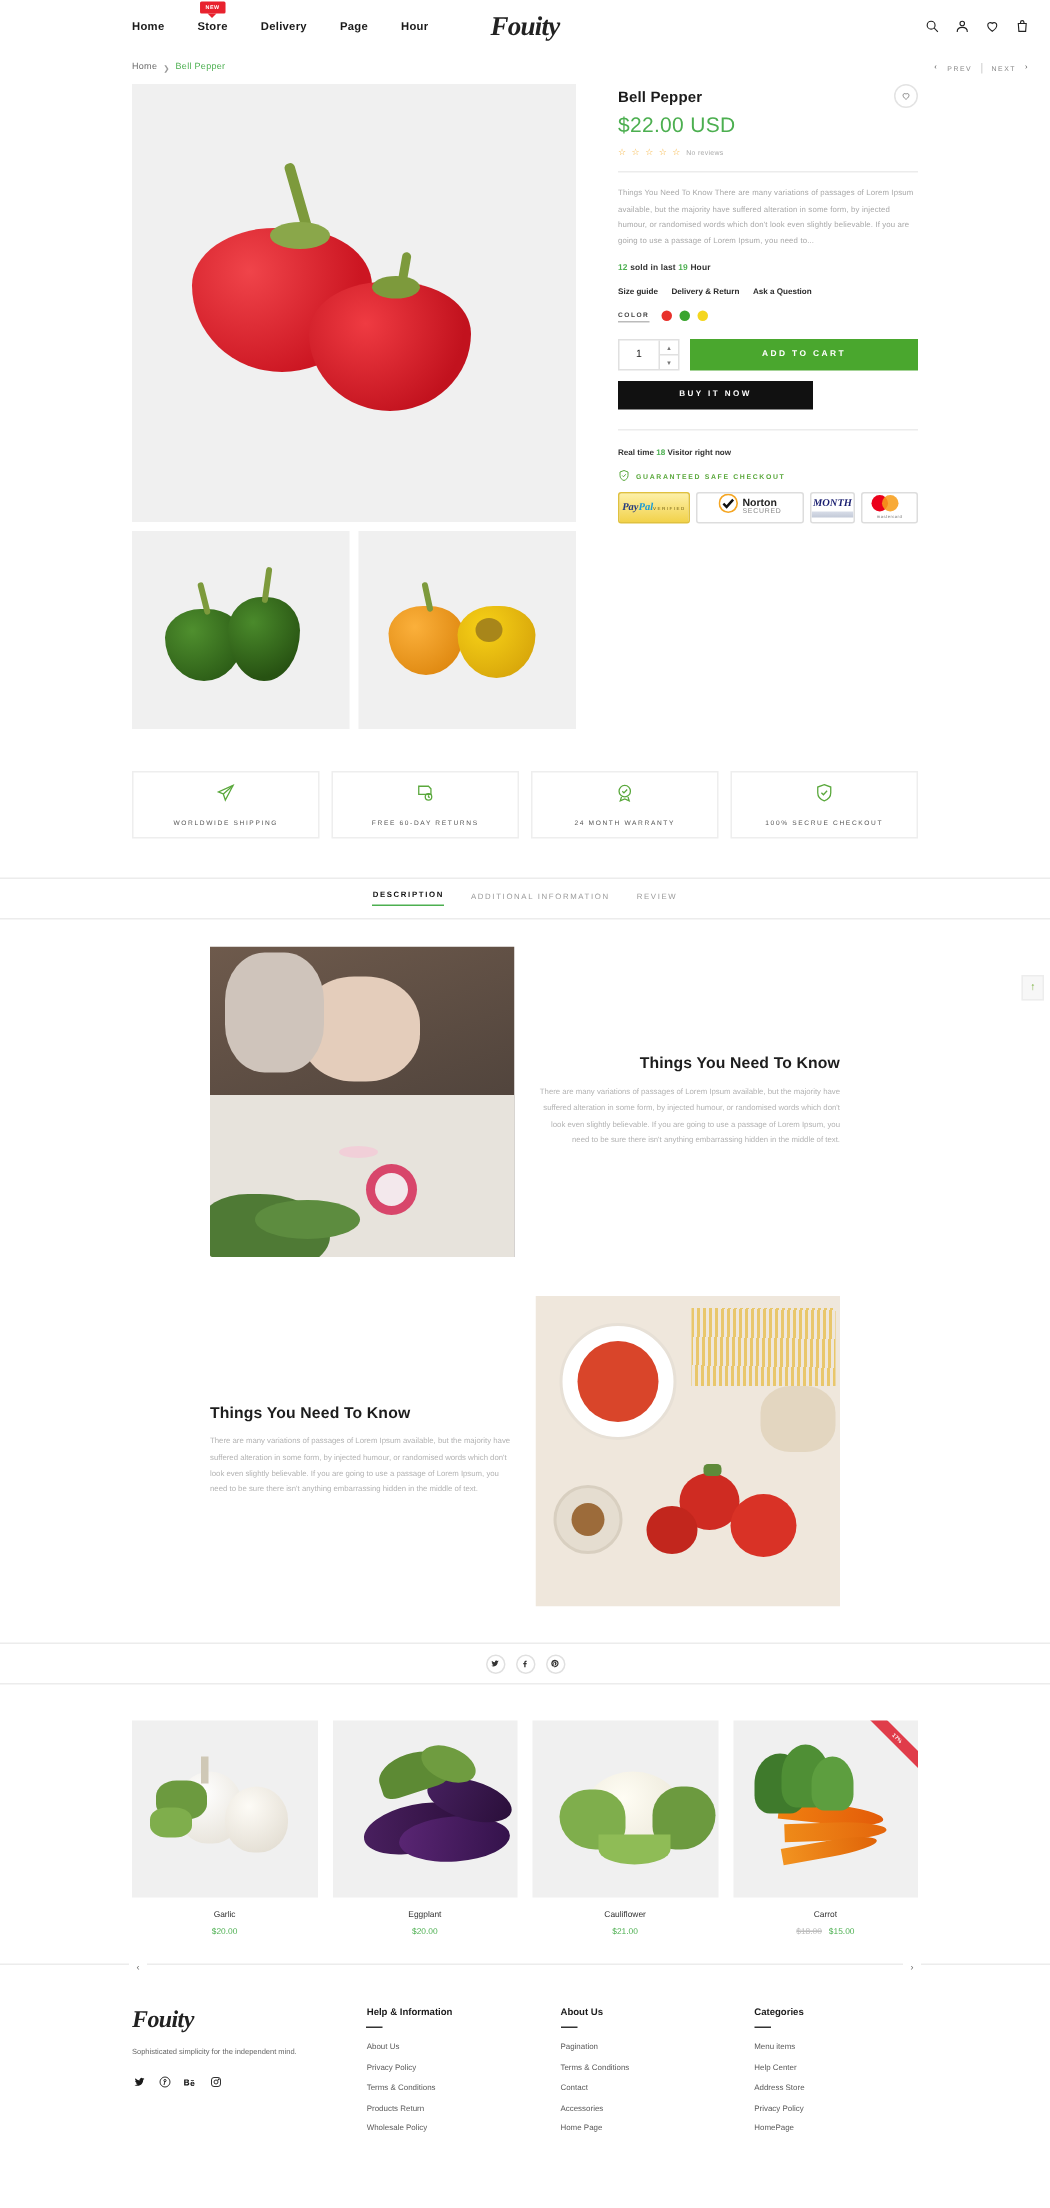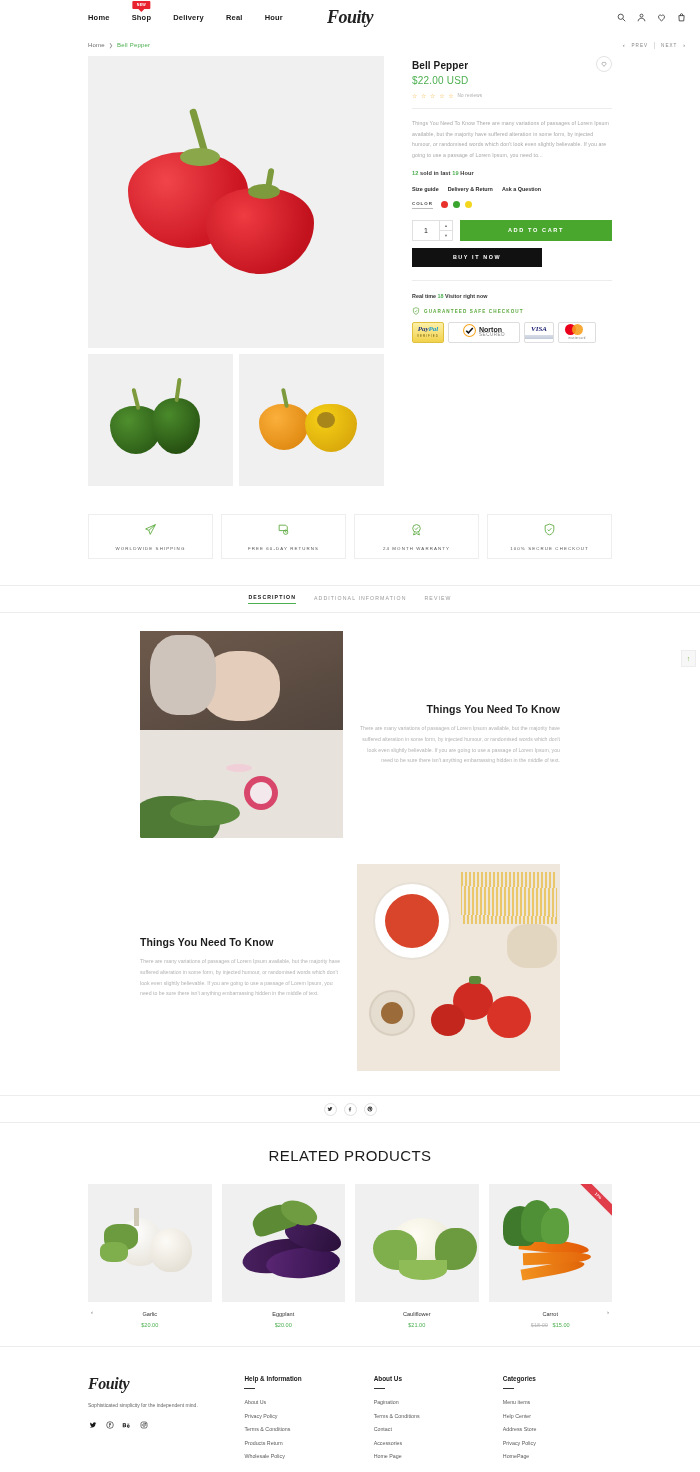--- a/index.html
+++ b/index.html
@@ -132,21 +132,21 @@
   .wishlist-btn {
     position: absolute;
     right: 0; top: 0;
     width: 16px; height: 16px;
     border: 1px solid #e3e3e3;
     border-radius: 50%;
     display: flex; align-items: center; justify-content: center;
     cursor: pointer;
     background: #fff;
   }
-  .p-price { font-size: 10px; color: #4caf50; margin-top: 4px; letter-spacing: .2px; }
+  .p-price { font-size: 14px; color: #4caf50; margin-top: 4px; letter-spacing: .2px; }
   .rating { display: flex; align-items: center; gap: 3px; margin-top: 6px; }
   .stars { color: #f6b33d; font-size: 6px; letter-spacing: 1px; }
   .noreviews { font-size: 4.6px; color: #aaa; letter-spacing: .2px; }
   .divider { height: 1px; background: #ececec; margin: 9px 0; }
   .p-desc {
     font-size: 5.2px;
     line-height: 2.05;
     color: #a8a8a8;
     letter-spacing: .1px;
   }
@@ -262,24 +262,24 @@
   .paycard {
     height: 21px;
     border-radius: 2px;
     display: flex;
     align-items: center;
     justify-content: center;
     overflow: hidden;
     position: relative;
   }
   .pc-paypal {
-    width: 32px;
+    width: 48px;
     background: linear-gradient(#fdf0a8,#f2d24b);
     border: 1px solid #e0c13f;
-    flex-direction: column;
+    flex-direction: row;
   }
   .pc-norton {
     width: 72px;
     background: #fff;
     border: 1px solid #ddd;
     display: flex;
     gap: 3px;
     padding: 0 3px;
   }
   .pc-visa { width: 30px; background: #fff; border: 1px solid #ddd; flex-direction: column; }
@@ -514,27 +514,27 @@
 
 <div class="wrap">
 
   <div class="header">
     <div class="nav">
       <div class="nav-item">
         <span>Home</span>
       </div>
       <div class="nav-item">
         <span class="new-badge">NEW</span>
-        <span>Shop</span>
+        <span>Store</span>
       </div>
       <div class="nav-item">
         <span>Delivery</span>
       </div>
       <div class="nav-item">
-        <span>Real</span>
+        <span>Page</span>
       </div>
       <div class="nav-item">
         <span>Hour</span>
       </div>
     </div>
     <div class="brand">Fouity</div>
     <div class="head-icons">
       <span>
         <svg width="9" height="9" viewBox="0 0 24 24" fill="none" stroke="#222" stroke-width="2">
             <circle cx="10" cy="10" r="7"></circle>
@@ -670,21 +670,21 @@
                 <circle cx="12" cy="12" r="11" fill="#fff" stroke="#f5a623" stroke-width="2"></circle>
                 <path d="M6 12.5l4 4 8-9" fill="none" stroke="#111" stroke-width="3"></path>
               </svg>
           </span>
           <div style="display:flex;flex-direction:column;line-height:1.05;">
             <span style="font-size:7px;font-weight:bold;color:#222;">Norton</span>
             <span style="font-size:4.6px;color:#888;letter-spacing:.5px;">SECURED</span>
           </div>
         </div>
         <div class="paycard pc-visa">
-          <div style="font-family:'Liberation Serif',serif;font-style:italic;font-weight:bold;font-size:7px;color:#1a1f71;">VISA</div>
+          <div style="font-family:'Liberation Serif',serif;font-style:italic;font-weight:bold;font-size:7px;color:#1a1f71;">MONTH</div>
           <div style="width:100%;height:4px;background:linear-gradient(#d8dde8,#c3cad8);margin-top:2px;"></div>
         </div>
         <div class="paycard pc-mc">
           <div style="position:relative;width:24px;height:11px;">
             <div style="position:absolute;left:0;top:0;width:11px;height:11px;border-radius:50%;background:#eb001b;"></div>
             <div style="position:absolute;left:7px;top:0;width:11px;height:11px;border-radius:50%;background:#f79e1b;opacity:.88;"></div>
           </div>
           <div style="font-size:2.8px;color:#777;letter-spacing:.3px;margin-top:1px;">mastercard</div>
         </div>
       </div>
@@ -790,21 +790,20 @@
         </svg>
     </span>
     <span class="share-ic">
       <svg width="6" height="6" viewBox="0 0 24 24" fill="#333">
           <path d="M12 2a10 10 0 00-3.6 19.3c-.1-.8-.2-2 0-2.9l1.2-5s-.3-.6-.3-1.5c0-1.4.8-2.4 1.8-2.4.9 0 1.3.6 1.3 1.4 0 .9-.6 2.2-.9 3.4-.2 1 .5 1.9 1.5 1.9 1.8 0 3.2-1.9 3.2-4.7 0-2.4-1.8-4.1-4.3-4.1a4.5 4.5 0 00-4.7 4.5c0 .9.3 1.8.8 2.3.1.1.1.2.1.3l-.3 1.1c0 .2-.1.2-.3.1-1.3-.6-2-2.4-2-3.9 0-3.2 2.3-6.1 6.7-6.1 3.5 0 6.2 2.5 6.2 5.8 0 3.5-2.2 6.3-5.2 6.3-1 0-2-.5-2.3-1.1l-.6 2.4c-.2.9-.8 2-1.2 2.6A10 10 0 1012 2z"></path>
         </svg>
     </span>
   </div>
 
   <div class="related">
-    <div class="related-h">RELATED PRODUCTS</div>
     <div class="carouselarrow ca-left">‹</div>
     <div class="carouselarrow ca-right">›</div>
     <div class="prodrow">
       <div class="prodcard">
         <div class="prodimg">
           <div style="position:absolute;left:30px;top:34px;width:44px;height:48px;border-radius:50% 50% 46% 46%;background:radial-gradient(circle at 38% 30%,#fff,#e3ded3);"></div>
           <div style="position:absolute;left:62px;top:44px;width:42px;height:44px;border-radius:50% 50% 46% 46%;background:radial-gradient(circle at 38% 30%,#fdfbf6,#ded8cc);"></div>
           <div style="position:absolute;left:46px;top:24px;width:5px;height:18px;background:#cfc8b6;"></div>
           <div style="position:absolute;left:16px;top:40px;width:34px;height:26px;border-radius:40%;background:#6c9a3f;"></div>
           <div style="position:absolute;left:12px;top:58px;width:28px;height:20px;border-radius:40%;background:#7fae4c;"></div>

